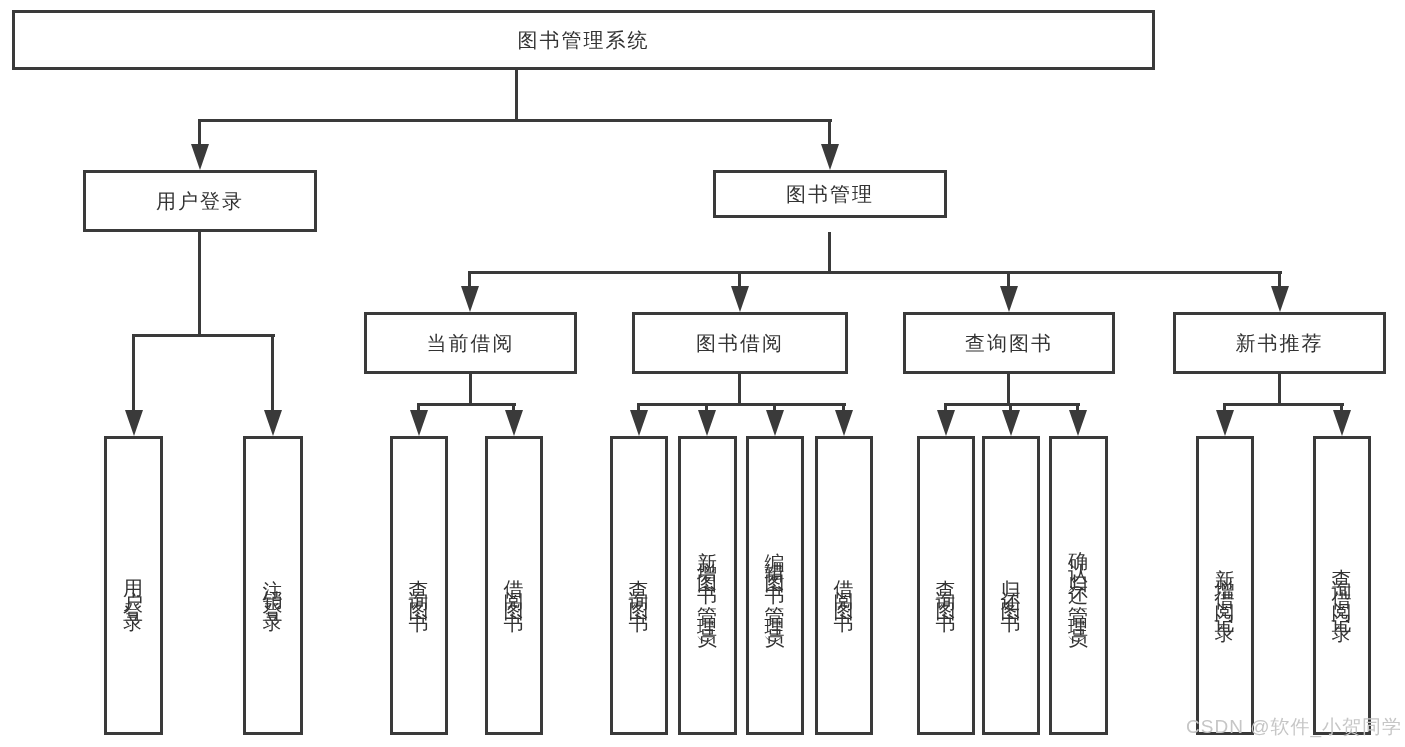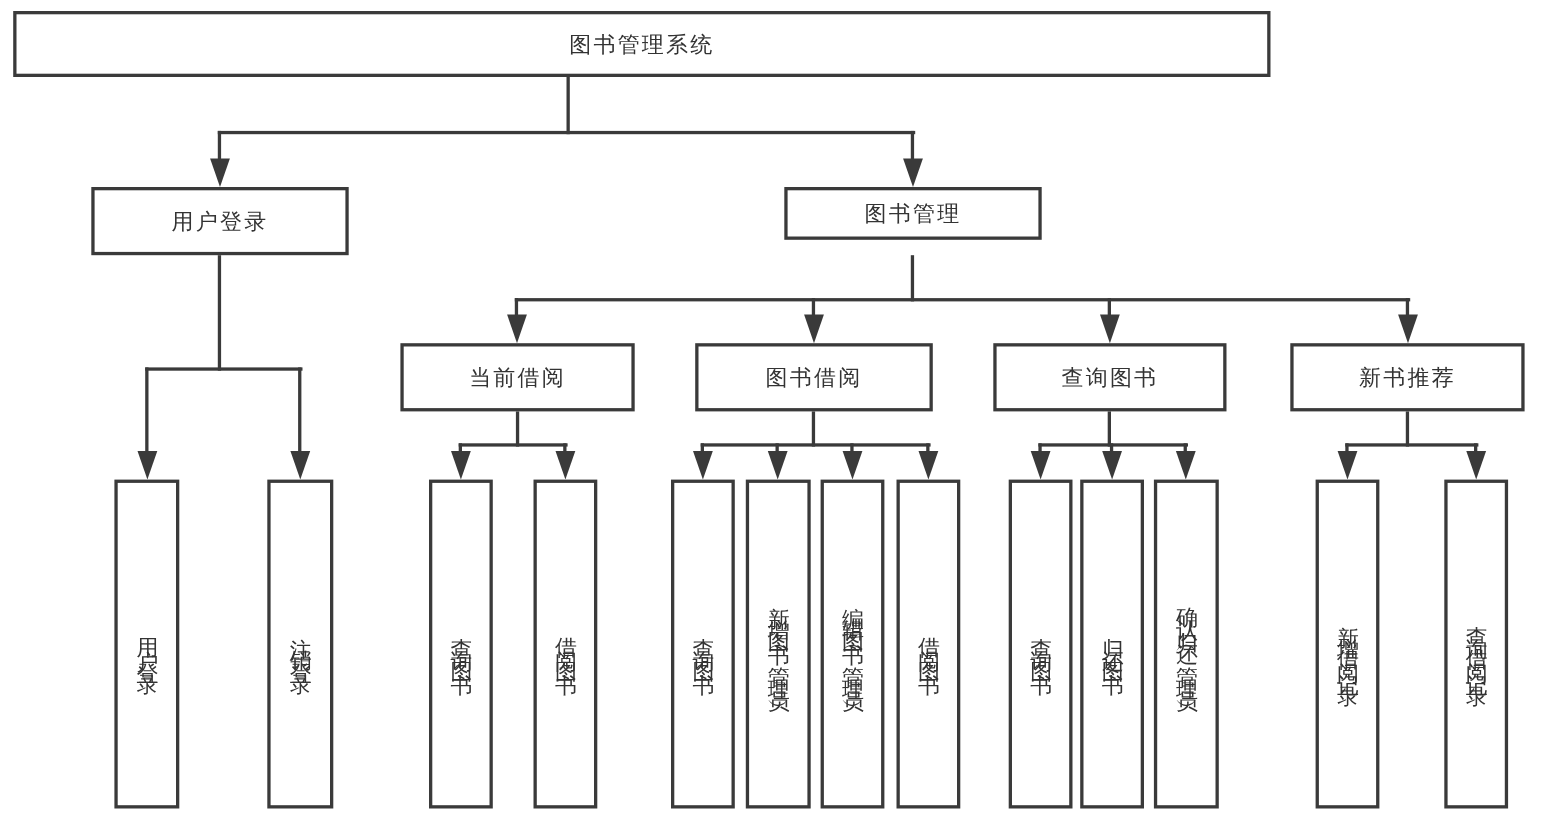--- a/index.html
+++ b/index.html
@@ -131,14 +131,15 @@
   <div class="box v" style="left:746px;top:436px;width:58px;height:299px">编辑图书（管理员）</div>
   <div class="box v" style="left:815px;top:436px;width:58px;height:299px">借阅图书</div>
 
   <div class="box v" style="left:917px;top:436px;width:58px;height:299px">查询图书</div>
   <div class="box v" style="left:982px;top:436px;width:58px;height:299px">归还图书</div>
   <div class="box v" style="left:1049px;top:436px;width:59px;height:299px">确认归还（管理员）</div>
 
   <div class="box v" style="left:1196px;top:436px;width:58px;height:299px">新增借阅记录</div>
   <div class="box v" style="left:1313px;top:436px;width:58px;height:299px">查询借阅记录</div>
 
+  <div class="wm">CSDN @软件_小贺同学</div>
 
 </div>
 
 </body></html>

